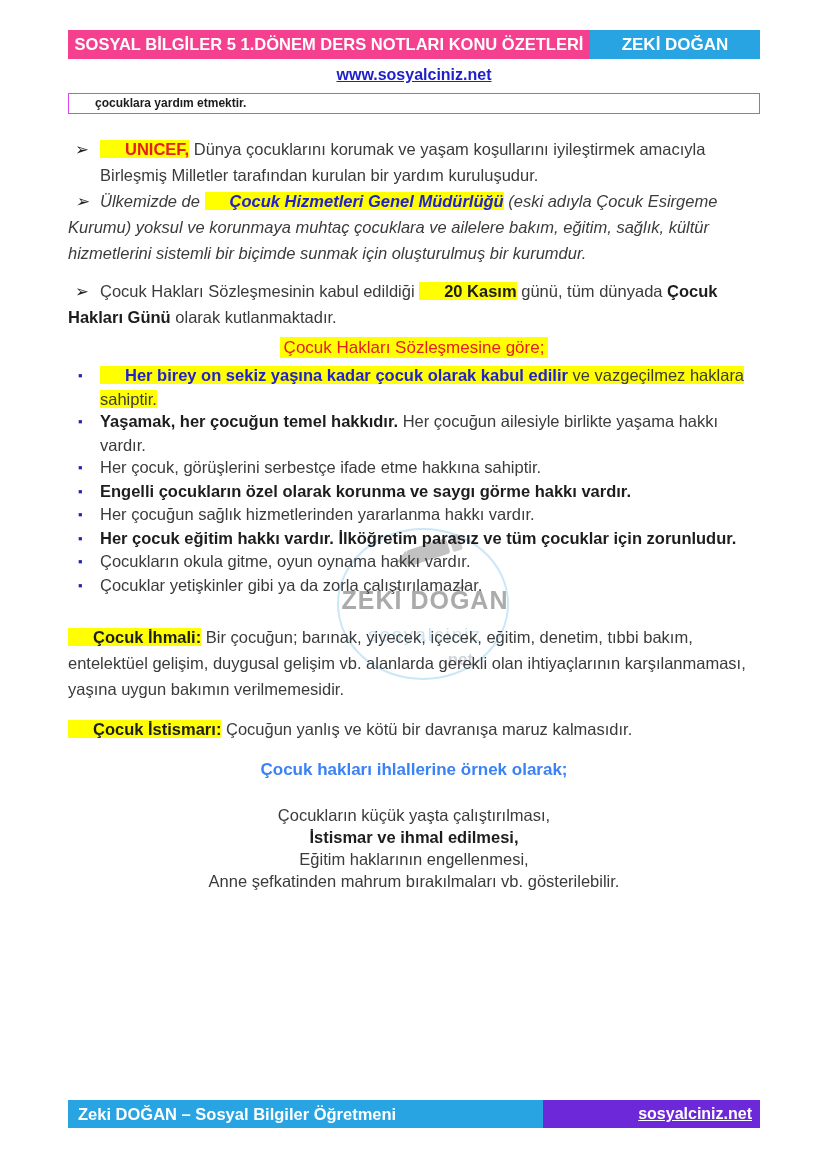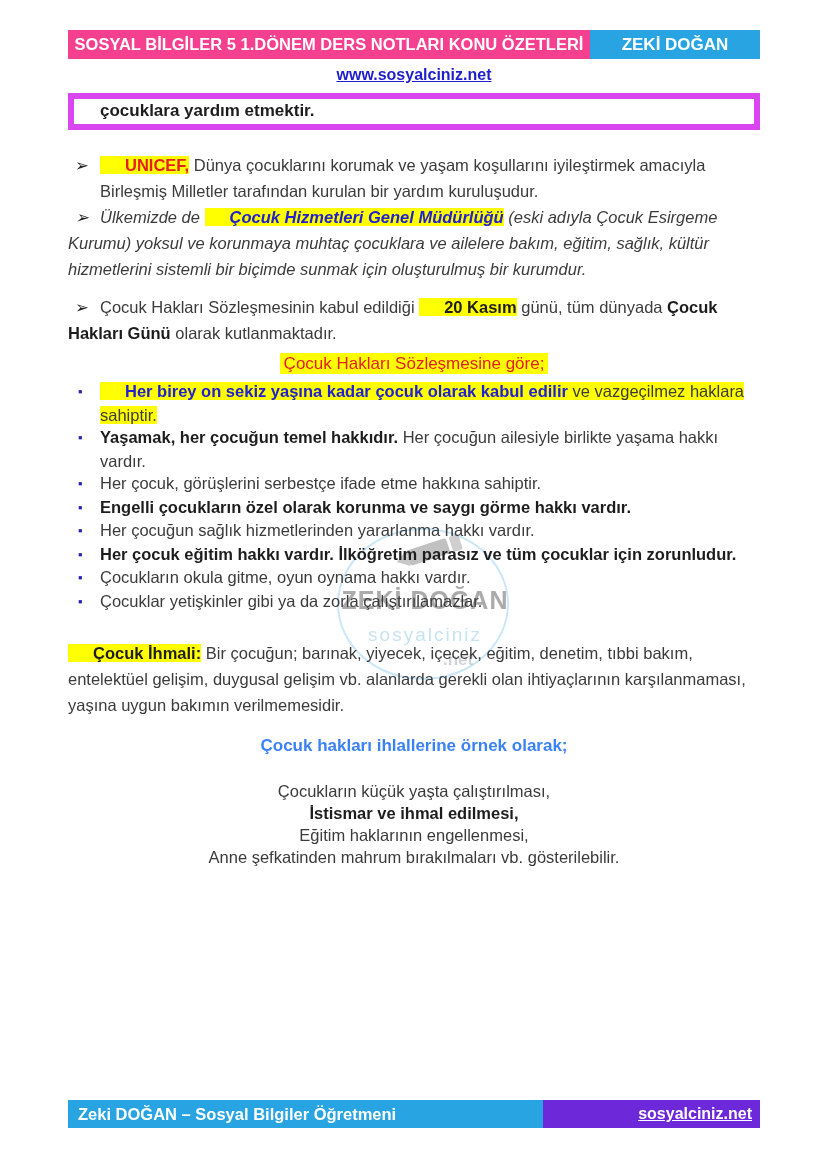--- a/index.html
+++ b/index.html
@@ -22,22 +22,22 @@
   .header-author{
     width:170px;background:#29a4e2;color:#ffffff;
     font-weight:bold;font-size:17px;line-height:29px;text-align:center;
   }
   .link-row{text-align:center;margin-top:7px;height:22px;}
   .site-link{
     color:#1e1ecb;font-weight:bold;font-size:16px;
     text-decoration:underline;cursor:pointer;
   }
   .intro-box{
-    margin-top:5px;border:6px solid #d946ef;
-    padding:2px 0 3px 26px;font-weight:bold;font-size:17px;color:#1d1d1d;
+    margin-top:5px;border:1px solid #d946ef;
+    padding:2px 0 3px 26px;font-weight:bold;font-size:12px;color:#1d1d1d;
   }
 
   
   .para{font-size:16.5px;line-height:26px;margin:0;}
   .para .arrow{display:inline-block;width:25px;margin-left:7px;text-indent:0;color:#222;}
   .p1{margin-top:22px;margin-left:7px;padding-left:25px;text-indent:-25px;}
   .p1 .arrow{margin-left:0;}
   .p2{font-style:italic;}
   .p3{margin-top:12px;}
 
@@ -147,20 +147,21 @@
       <li><span class="sq">▪</span><span>Her çocuk, görüşlerini serbestçe ifade etme hakkına sahiptir.</span></li>
       <li><span class="sq">▪</span><span class="bold dark">Engelli çocukların özel olarak korunma ve saygı görme hakkı vardır.</span></li>
       <li><span class="sq">▪</span><span>Her çocuğun sağlık hizmetlerinden yararlanma hakkı vardır.</span></li>
       <li><span class="sq">▪</span><span class="bold dark">Her çocuk eğitim hakkı vardır. İlköğretim parasız ve tüm çocuklar için zorunludur.</span></li>
       <li><span class="sq">▪</span><span>Çocukların okula gitme, oyun oynama hakkı vardır.</span></li>
       <li><span class="sq">▪</span><span>Çocuklar yetişkinler gibi ya da zorla çalıştırılamazlar.</span></li>
     </ul>
 
     <p class="plain neglect"><span class="hl bold">Çocuk İhmali:</span><span> Bir çocuğun; barınak, yiyecek, içecek, eğitim, denetim, tıbbi bakım, entelektüel gelişim, duygusal gelişim vb. alanlarda gerekli olan ihtiyaçlarının karşılanmaması, yaşına uygun bakımın verilmemesidir.</span></p>
 
+    <p class="plain abuse"><span class="hl bold">Çocuk İstismarı:</span><span> Çocuğun yanlış ve kötü bir davranışa maruz kalmasıdır.</span></p>
 
     <div class="red-heading">Çocuk hakları ihlallerine örnek olarak;</div>
 
     <div class="examples">
       <div class="ex">Çocukların küçük yaşta çalıştırılması,</div>
       <div class="ex bold dark">İstismar ve ihmal edilmesi,</div>
       <div class="ex">Eğitim haklarının engellenmesi,</div>
       <div class="ex">Anne şefkatinden mahrum bırakılmaları vb. gösterilebilir.</div>
     </div>
 

